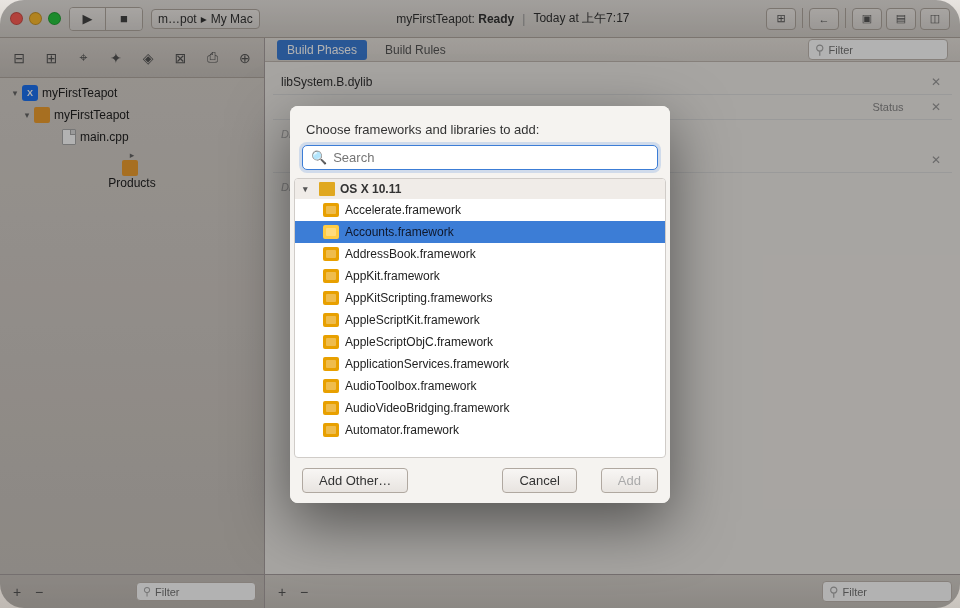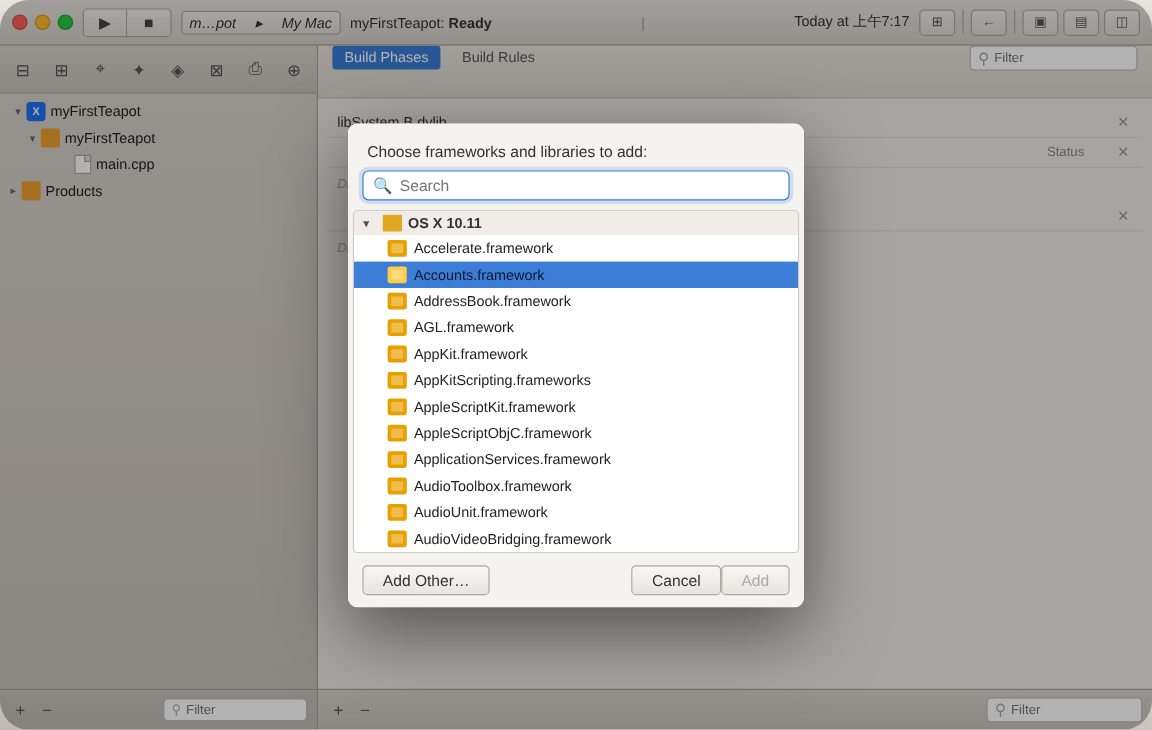--- a/index.html
+++ b/index.html
@@ -35,21 +35,21 @@
       border: 1px solid rgba(0,0,0,0.2);
     }
     .tl-red { background: #ff5f57; }
     .tl-yellow { background: #febc2e; }
     .tl-green { background: #28c840; }
 
     .titlebar-center {
       flex: 1;
       display: flex;
       align-items: center;
-      justify-content: space-between;
+      justify-content: center;
       gap: 8px;
       font-size: 12px;
       color: #333;
     }
     .tb-btn {
       width: 30px; height: 22px;
       background: linear-gradient(to bottom, #f0ece8, #dedad6);
       border: 1px solid #b0a8a0;
       border-radius: 4px;
       display: flex;
@@ -67,22 +67,21 @@
     }
     .scheme-selector {
       display: flex;
       align-items: flex-start;
       background: linear-gradient(to bottom, #f0ece8, #dedad6);
       border: 1px solid #b0a8a0;
       border-radius: 4px;
       padding: 2px 6px;
       font-size: 12px;
       color: #333;
-      gap: 16px;
-      font-style: italic;
+      gap: 4px;
     }
     .run-stop-btns {
       display: flex;
       border: 1px solid #b0a8a0;
       border-radius: 4px;
       overflow: hidden;
     }
     .run-btn, .stop-btn {
       width: 36px; height: 22px;
       display: flex; align-items: center; justify-content: center;
@@ -224,25 +223,25 @@
     .editor-area {
       flex: 1;
       display: flex;
       flex-direction: column;
       background: #f0ece8;
       overflow: hidden;
     }
 
     
     .build-toolbar {
-      height: 44px;
+      height: 24px;
       background: linear-gradient(to bottom, #e8e3dd, #ddd8d2);
       border-bottom: 1px solid #c0b8b0;
       display: flex;
-      align-items: flex-start;
+      align-items: center;
       padding: 0 12px;
       gap: 8px;
     }
     .build-tab {
       padding: 3px 10px;
       font-size: 12px;
       color: #555;
       cursor: pointer;
       border-radius: 3px;
     }
@@ -508,21 +507,21 @@
       <div class="tree-item" style="padding-left: 20px;">
         <span class="tree-arrow open"></span>
         <span class="folder-icon"></span>
         <span>myFirstTeapot</span>
       </div>
       <div class="tree-item" style="padding-left: 48px;">
         <span class="tree-arrow empty"></span>
         <span class="file-icon"></span>
         <span>main.cpp</span>
       </div>
-      <div class="tree-item" style="padding-left: 4px;">
+      <div class="tree-item" style="padding-left: 4px; flex-direction: column;">
         <span class="tree-arrow closed"></span>
         <span class="folder-icon"></span>
         <span>Products</span>
       </div>
     </div>
     <div class="sidebar-bottom">
       <div class="sidebar-bottom-btn">+</div>
       <div class="sidebar-bottom-btn">−</div>
       <div class="filter-bar" style="margin-left: auto; width: 120px;">
         <span style="color:#aaa; font-size:11px;">⚲</span>
@@ -595,24 +594,20 @@
         <div class="list-item selected">
           <div class="framework-icon"></div>
           <span>Accounts.framework</span>
         </div>
         <div class="list-item">
           <div class="framework-icon"></div>
           <span>AddressBook.framework</span>
         </div>
         <div class="list-item">
           <div class="framework-icon"></div>
-          <span>AGL.framework</span>
-        </div>
-        <div class="list-item">
-          <div class="framework-icon"></div>
           <span>AppKit.framework</span>
         </div>
         <div class="list-item">
           <div class="framework-icon"></div>
           <span>AppKitScripting.frameworks</span>
         </div>
         <div class="list-item">
           <div class="framework-icon"></div>
           <span>AppleScriptKit.framework</span>
         </div>
@@ -623,28 +618,28 @@
         <div class="list-item">
           <div class="framework-icon"></div>
           <span>ApplicationServices.framework</span>
         </div>
         <div class="list-item">
           <div class="framework-icon"></div>
           <span>AudioToolbox.framework</span>
         </div>
         <div class="list-item">
           <div class="framework-icon"></div>
-          <span>AudioUnit.framework</span>
-        </div>
-        <div class="list-item">
-          <div class="framework-icon"></div>
           <span>AudioVideoBridging.framework</span>
+        </div>
+        <div class="list-item">
+          <div class="framework-icon"></div>
+          <span>Automator.framework</span>
         </div>
       </div>
     <div class="dialog-footer">
       <button class="dialog-btn">Add Other…</button>
-      <div style="display:flex; gap:0;margin-left:43px;">
+      <div style="display:flex; gap:24px;margin-left:43px;">
         <button class="dialog-btn">Cancel</button>
         <button class="dialog-btn disabled">Add</button>
       </div>
     </div>
   </div>
 </div>
 
 </body></html>

